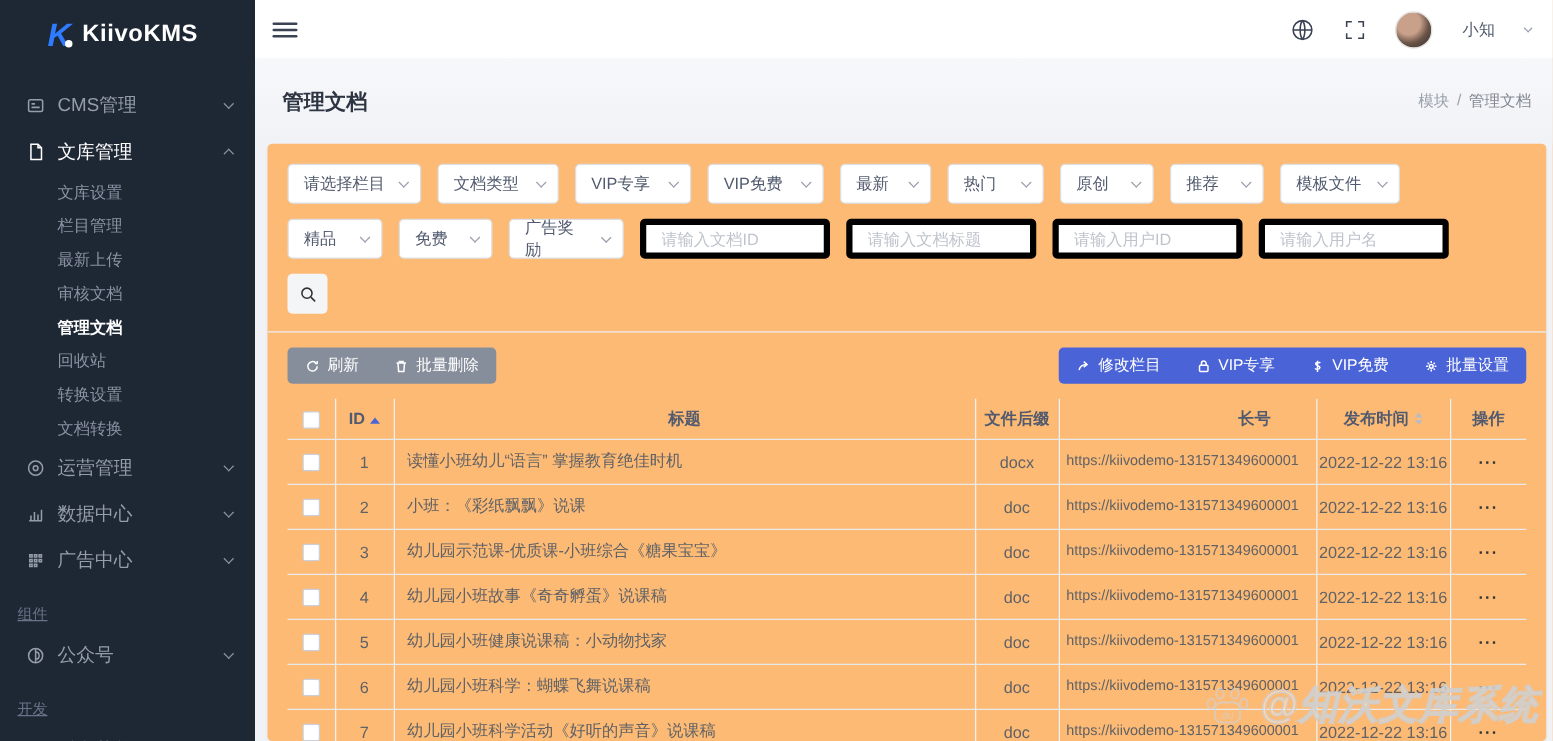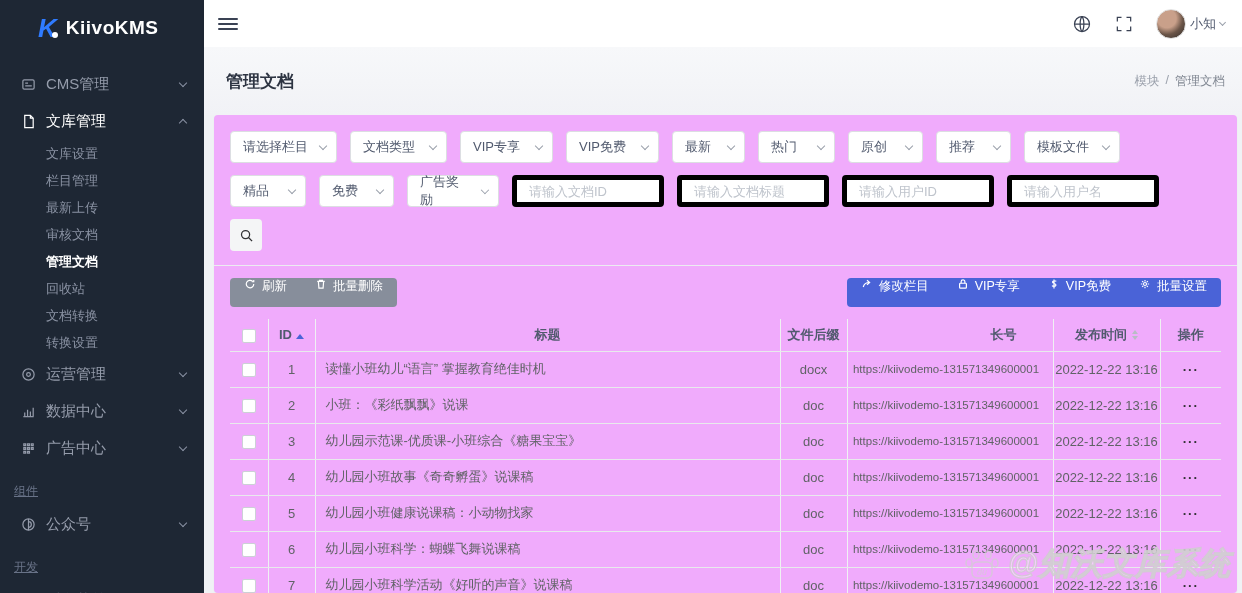--- a/index.html
+++ b/index.html
@@ -26,49 +26,49 @@
   .side-item .chev { color:#8a92a3; }
 
   
   .main { flex:1; display:flex; flex-direction:column; height:593px; position:relative; }
   .topbar { height:47px; background:#ffffff; display:flex; align-items:center; padding:0 22px 0 14px; box-shadow:0 1px 3px rgba(0,0,0,.06); }
   .burger { width:20px; cursor:pointer; }
   .burger span { display:block; height:2px; background:#3a4254; margin:3px 0; border-radius:1px; }
   .topbar-right { margin-left:auto; display:flex; align-items:center; gap:22px; }
   .tb-icon { width:20px; height:20px; color:#3a4254; cursor:pointer; display:inline-flex; }
   .tb-icon svg { width:20px; height:20px; stroke:currentColor; fill:none; stroke-width:1.5; }
-  .user-box { display:flex; align-items:center; gap:4px; cursor:pointer; }
+  .user-box { display:flex; align-items:center; gap:24px; cursor:pointer; }
   .avatar { width:30px; height:30px; border-radius:50%; background:radial-gradient(circle at 35% 30%, #c9a08a 0 35%, #6b5548 60%, #2e2a28 100%); border:1px solid #e2e2e2; }
   .user-name { font-size:13px; color:#515a6e; }
   .user-box .chev { color:#9aa0ab; width:5px; height:5px; }
 
   .page-header { height:68px; display:flex; align-items:center; justify-content:space-between; padding:0 22px; background:linear-gradient(#f7f8fa,#f1f2f6); }
   .page-title { font-size:17px; font-weight:bold; color:#2d3442; }
   .breadcrumb { font-size:12.5px; color:#9aa0ab; display:flex; gap:6px; }
   .breadcrumb .cur { color:#808792; }
 
-  .card { background:#f0abfc; margin:0 10px; border-radius:4px; padding:16px 16px 0 16px; flex:1; box-shadow:0 1px 2px rgba(0,0,0,.04); overflow:hidden; }
+  .card { background:#fdba74; margin:0 10px; border-radius:4px; padding:16px 16px 0 16px; flex:1; box-shadow:0 1px 2px rgba(0,0,0,.04); overflow:hidden; }
 
   
   .filter-row { display:flex; gap:13px; margin-bottom:12px; }
   .sel { height:32px; border:1px solid #dcdee2; border-radius:4px; display:flex; align-items:center; justify-content:space-between; padding:0 10px 0 12px; font-size:13px; color:#515a6e; background:#fff; cursor:pointer; }
   .sel .chev { color:#9aa0ab; }
   .inp { height:32px; border:5px solid #000000; border-radius:4px; padding:0 12px; font-size:13px; color:#515a6e; outline:none; font-family:inherit; }
   .inp::placeholder { color:#bfc4cc; }
   .search-btn { width:32px; height:32px; border:none; border-radius:4px; background:#f4f5f6; display:flex; align-items:center; justify-content:center; cursor:pointer; margin-bottom:2px; }
   .search-btn svg { width:15px; height:15px; stroke:#303133; fill:none; stroke-width:2; }
 
   .divider { border-top:1px solid #ebedf0; margin:14px -16px 12px -16px; }
 
   
   .toolbar { display:flex; justify-content:space-between; margin-bottom:12px; }
   .btn-group { display:flex; border-radius:4px; overflow:hidden; height:29px; }
   .btn-group.gray { background:#878e9b; }
   .btn-group.blue { background:#4a63d7; }
-  .tb-btn { display:flex; gap:6px; color:#ffffff; font-size:12.5px; padding:0 14px; cursor:pointer; white-space:nowrap; }
+  .tb-btn { display:flex; align-items:center; gap:6px; color:#ffffff; font-size:12.5px; padding:0 14px; cursor:pointer; white-space:nowrap; }
   .tb-btn svg { width:12px; height:12px; stroke:#fff; fill:none; stroke-width:1.6; }
 
   
   table { width:100%; border-collapse:collapse; table-layout:fixed; }
   th, td { border-bottom:1px solid #e8eaec; border-right:1px solid #eff1f3; font-size:13px; height:36px; overflow:hidden; white-space:nowrap; }
   th:last-child, td:last-child { border-right:none; }
   th { color:#515a6e; font-weight:bold; height:32px; }
   td { color:#606266; }
   .c-check { width:38px; text-align:center; }
   .c-id { width:47px; text-align:center; }
@@ -122,22 +122,22 @@
           </span>
           <span class="lbl">文库管理</span>
           <span class="chev up"></span>
         </div>
         <div class="side-sub">文库设置</div>
         <div class="side-sub">栏目管理</div>
         <div class="side-sub">最新上传</div>
         <div class="side-sub">审核文档</div>
         <div class="side-sub active">管理文档</div>
         <div class="side-sub">回收站</div>
+        <div class="side-sub">转换设置</div>
         <div class="side-sub">文档转换</div>
-        <div class="side-sub">转换设置</div>
         <div class="side-item">
           <span class="mi">
             <svg viewBox="0 0 16 16">
               <circle cx="8" cy="8" r="6"></circle>
               <circle cx="8" cy="8" r="2"></circle>
             </svg>
           </span>
           <span class="lbl">运营管理</span>
           <span class="chev"></span>
         </div>

